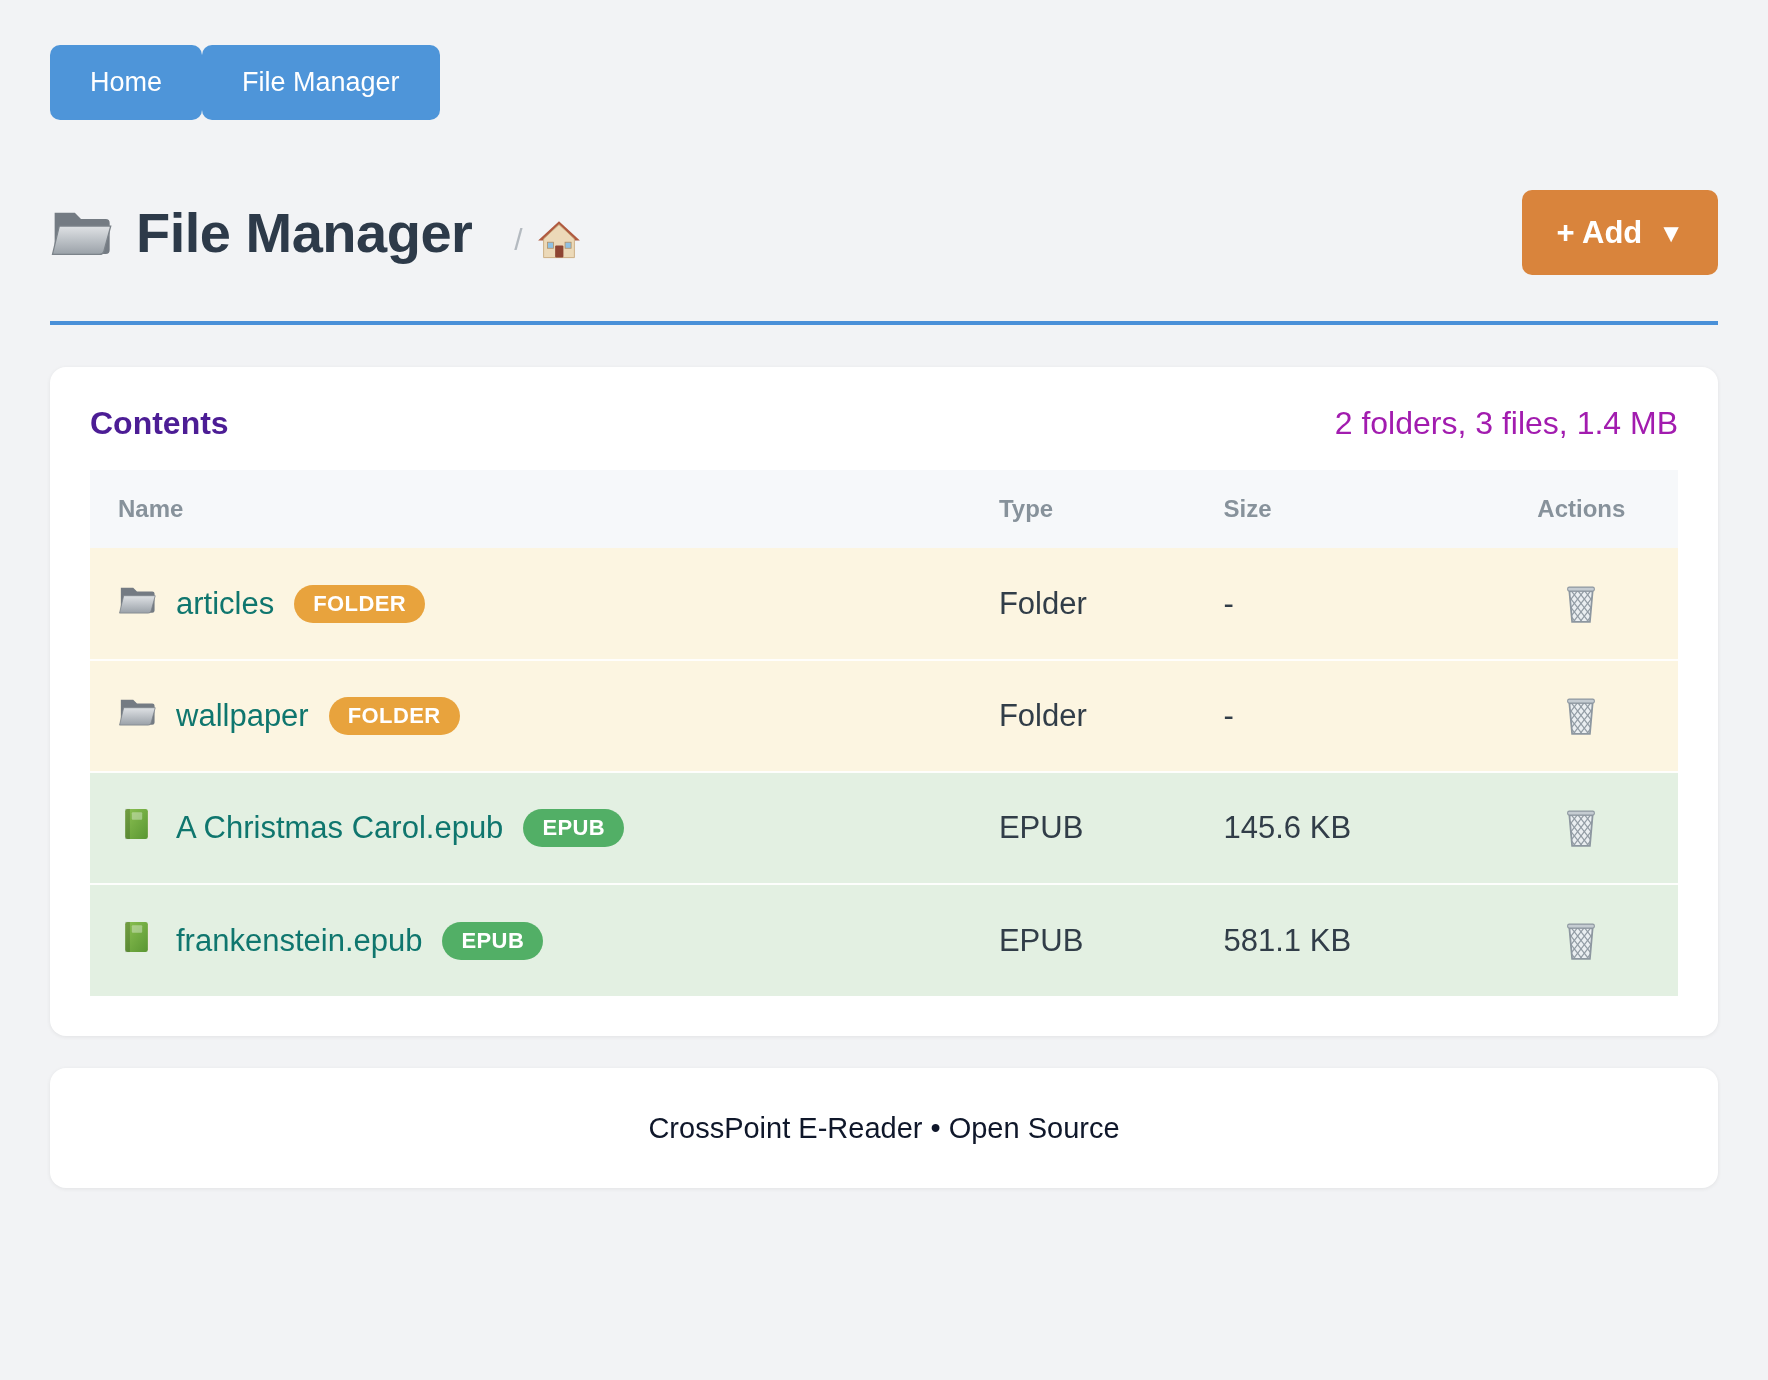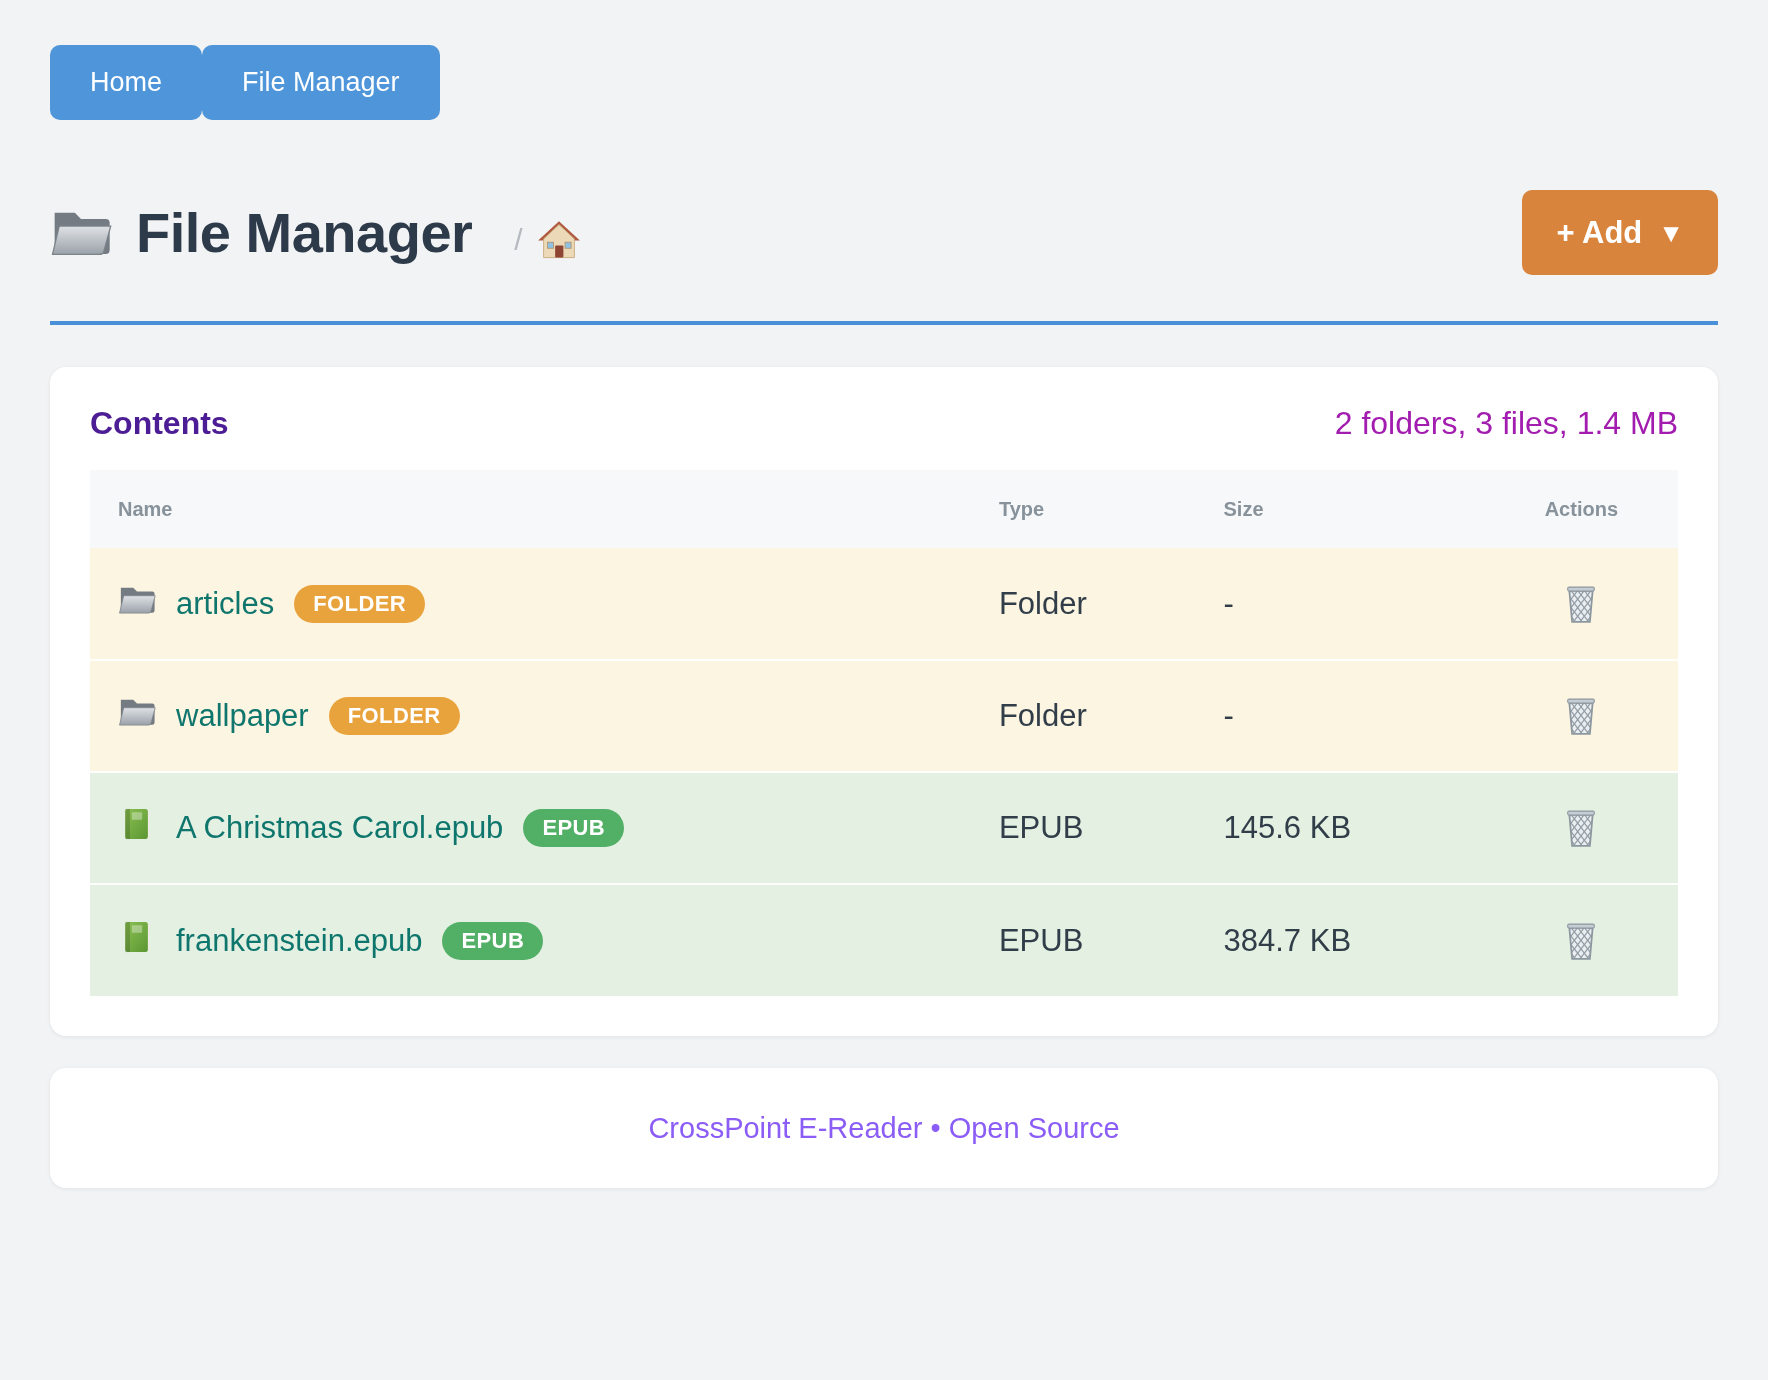--- a/index.html
+++ b/index.html
@@ -50,21 +50,21 @@
   .contents-summary { font-size:32px; color:#a21caf; }
 
   
   table.file-table { width:100%; border-collapse:collapse; margin-top:28px; table-layout:fixed; }
   col.c-name { width:870px; }
   col.c-type { width:215px; }
   col.c-size { width:250px; }
   col.c-actions { width:185px; }
   thead th {
     background:#f6f8fa; color:#87929b;
-    font-size:20px; font-weight:bold; text-align:left;
+    font-size:24px; font-weight:bold; text-align:left;
     height:78px; padding:0;
   }
   thead th.th-name { padding-left:28px; }
   thead th.th-actions { text-align:center; }
   tbody td { height:112px; padding:0; font-size:31px; color:#313d48; }
   tbody tr.row-folder { background:#fcf5e1; }
   tbody tr.row-epub { background:#e3f0e2; }
   tbody tr + tr td { border-top:2px solid rgba(255,255,255,0.9); }
 
   .name-cell { display:flex; align-items:center; gap:20px; padding-left:28px; }
@@ -77,21 +77,21 @@
   }
   .badge-folder { background:#e8a33d; }
   .badge-epub { background:#52af66; }
 
   .action-cell { text-align:center; }
   .delete-button { background:none; border:none; cursor:pointer; padding:4px; }
   .trash-svg { width:36px; height:40px; display:inline-block; vertical-align:middle; }
 
   
   .card-footer { margin-top:32px; height:120px; display:flex; align-items:center; justify-content:center; }
-  .footer-text { font-size:29px; color:#8b5cf6; }
+  .footer-text { font-size:29px; color:#0f172a; }
 
   .svg-defs { position:absolute; width:0; height:0; overflow:hidden; }
 </style>
 </head>
 <body>
 
 <svg class="svg-defs" aria-hidden="true">
   <defs>
     <linearGradient id="foldgrad" x1="0" y1="0" x2="0" y2="1">
       <stop offset="0" stop-color="#dfe2e5"></stop>
@@ -273,21 +273,21 @@
               <span class="name-cell">
 
                 <span class="icon-book-wrap"><svg class="row-icon">
                     <use href="#icon-book"></use>
                   </svg></span>
                 <span class="file-name">frankenstein.epub</span>
                 <span class="badge badge-epub">EPUB</span>
               </span>
             </td>
             <td>EPUB</td>
-            <td>384.7 KB</td>
+            <td>581.1 KB</td>
             <td class="action-cell">
               <button class="delete-button">
                 <svg class="trash-svg">
                   <use href="#icon-trash"></use>
                 </svg>
               </button>
             </td>
           </tr>
         </tbody>
     </table>

